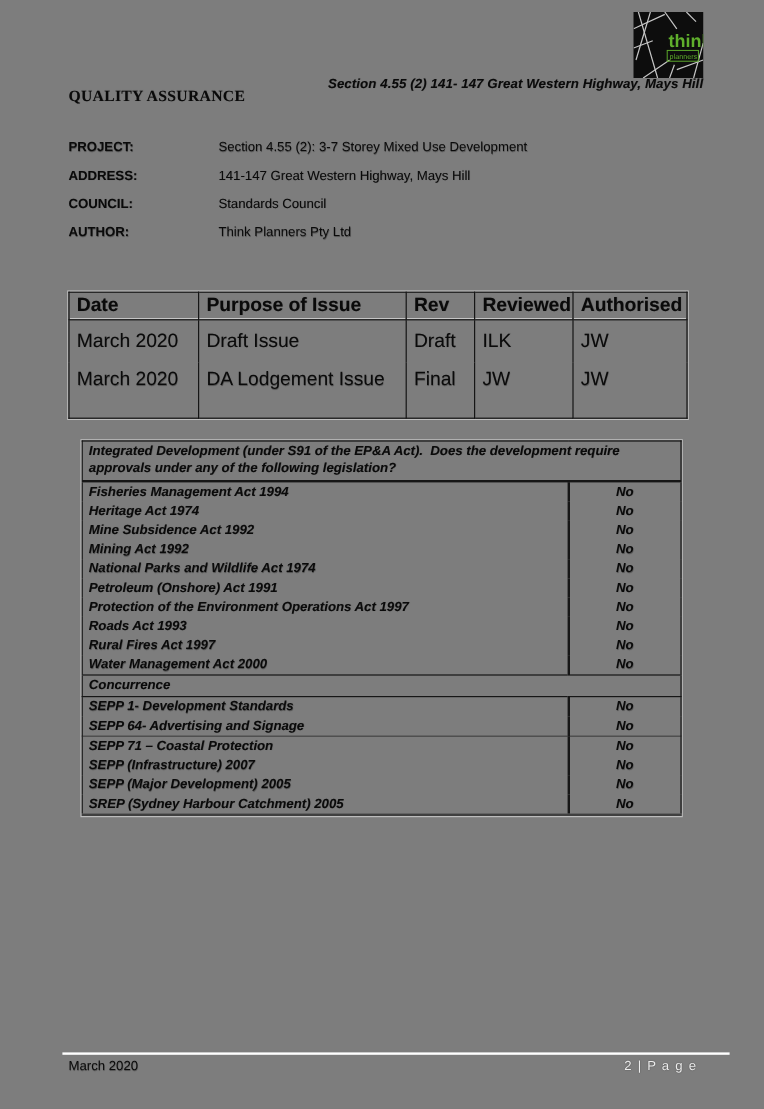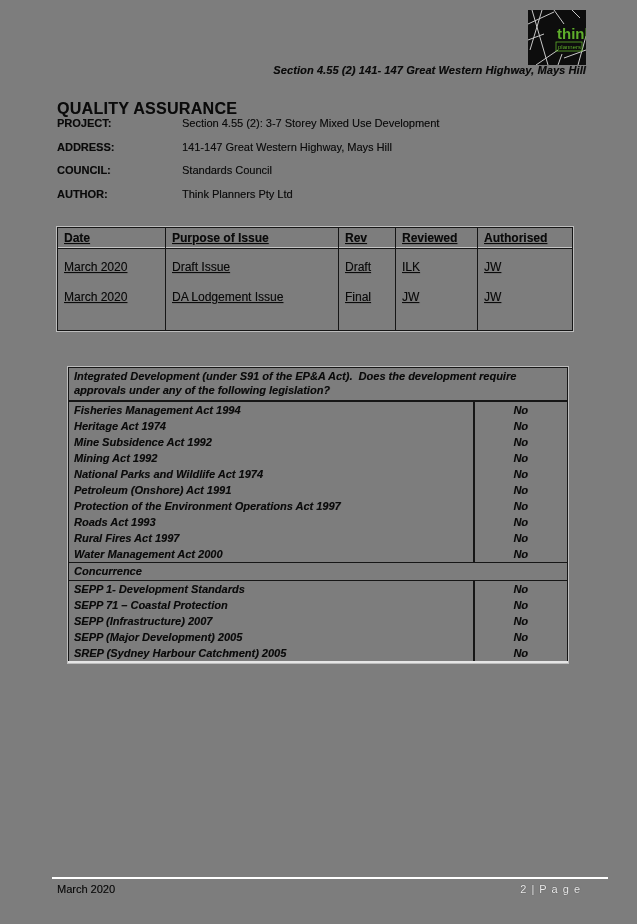--- a/index.html
+++ b/index.html
@@ -22,38 +22,37 @@
 
   
   .running-header{
     position:absolute; top:64px; right:51px;
     font-size:11px; font-style:italic; font-weight:700;
     letter-spacing:0.1px;
   }
 
   
   .qa-title{
-    position:absolute; left:57px; top:100px;
-    font-size:16px; font-weight:700; letter-spacing:0.3px;
+    position:absolute; left:57px; top:72px;
+    font-size:13px; font-weight:700; letter-spacing:0.3px;font-family:Liberation Serif, serif;
   }
 
   
   .details{ position:absolute; left:57px; top:116px; width:470px; }
   .detail-row{ display:flex; margin-bottom:9.5px; font-size:11px; line-height:14px; }
   .detail-label{ width:125px; font-weight:700; flex:0 0 125px; }
   .detail-value{ font-weight:400; }
 
   
   .rev-table{
-    position:absolute; left:57px; top:227px; width:515px;
+    position:absolute; left:57px; top:243px; width:515px;
     border-collapse:collapse; table-layout:fixed;
     background:transparent;
     box-shadow:0 0 0 1px #bdbdbd;
-    font-size:12px;
-    text-decoration:underline;
+    font-size:16px;
   }
   .rev-table th{
     border:1.6px solid #161616;
     text-align:left; font-weight:700;
     padding:2px 6px; height:16px;
     box-shadow:inset 0 -1px 0 #c4c4c4;
   }
   .rev-table td{
     border-left:1.6px solid #161616; border-right:1.6px solid #161616;
     padding:0 6px; height:35px; vertical-align:middle; font-weight:400;
@@ -79,21 +78,21 @@
   .int-table .act .c-label{ border-left:1.8px solid #161616; }
   .int-table .act .c-answer{
     border-left:2.6px solid #161616; border-right:1.8px solid #161616;
     text-align:center; width:94px;
   }
   .int-table .concurrence td{
     border:1.8px solid #161616; border-left:1.8px solid #161616;
     font-weight:700; height:17px; line-height:17px; padding:0 5px;
   }
   .int-table .sep-after td{ border-bottom:1px solid rgba(22,22,22,0.55); }
-  .int-table tr.bottom td{ border-bottom:2px solid #e5e5e5; }
+  .int-table tr.bottom td{ border-bottom:2px solid #404040; }
 
   
   .footer-rule{
     position:absolute; left:52px; top:877px; width:556px; height:2px;
     background:#ffffff;
   }
   .footer-row{
     position:absolute; left:57px; top:883px; width:524px;
     display:flex; justify-content:space-between;
     font-size:11px;
@@ -237,20 +236,24 @@
       </tr>
 
       <tr class="concurrence">
         <td colspan="2">Concurrence</td>
       </tr>
 
       <tr class="act">
         <td class="c-label">SEPP 1- Development Standards</td>
         <td class="c-answer">No</td>
       </tr>
+      <tr class="act sep-after">
+        <td class="c-label">SEPP 64- Advertising and Signage</td>
+        <td class="c-answer">No</td>
+      </tr>
       <tr class="act">
         <td class="c-label">SEPP 71 – Coastal Protection</td>
         <td class="c-answer">No</td>
       </tr>
       <tr class="act">
         <td class="c-label">SEPP (Infrastructure) 2007</td>
         <td class="c-answer">No</td>
       </tr>
       <tr class="act">
         <td class="c-label">SEPP (Major Development) 2005</td>

